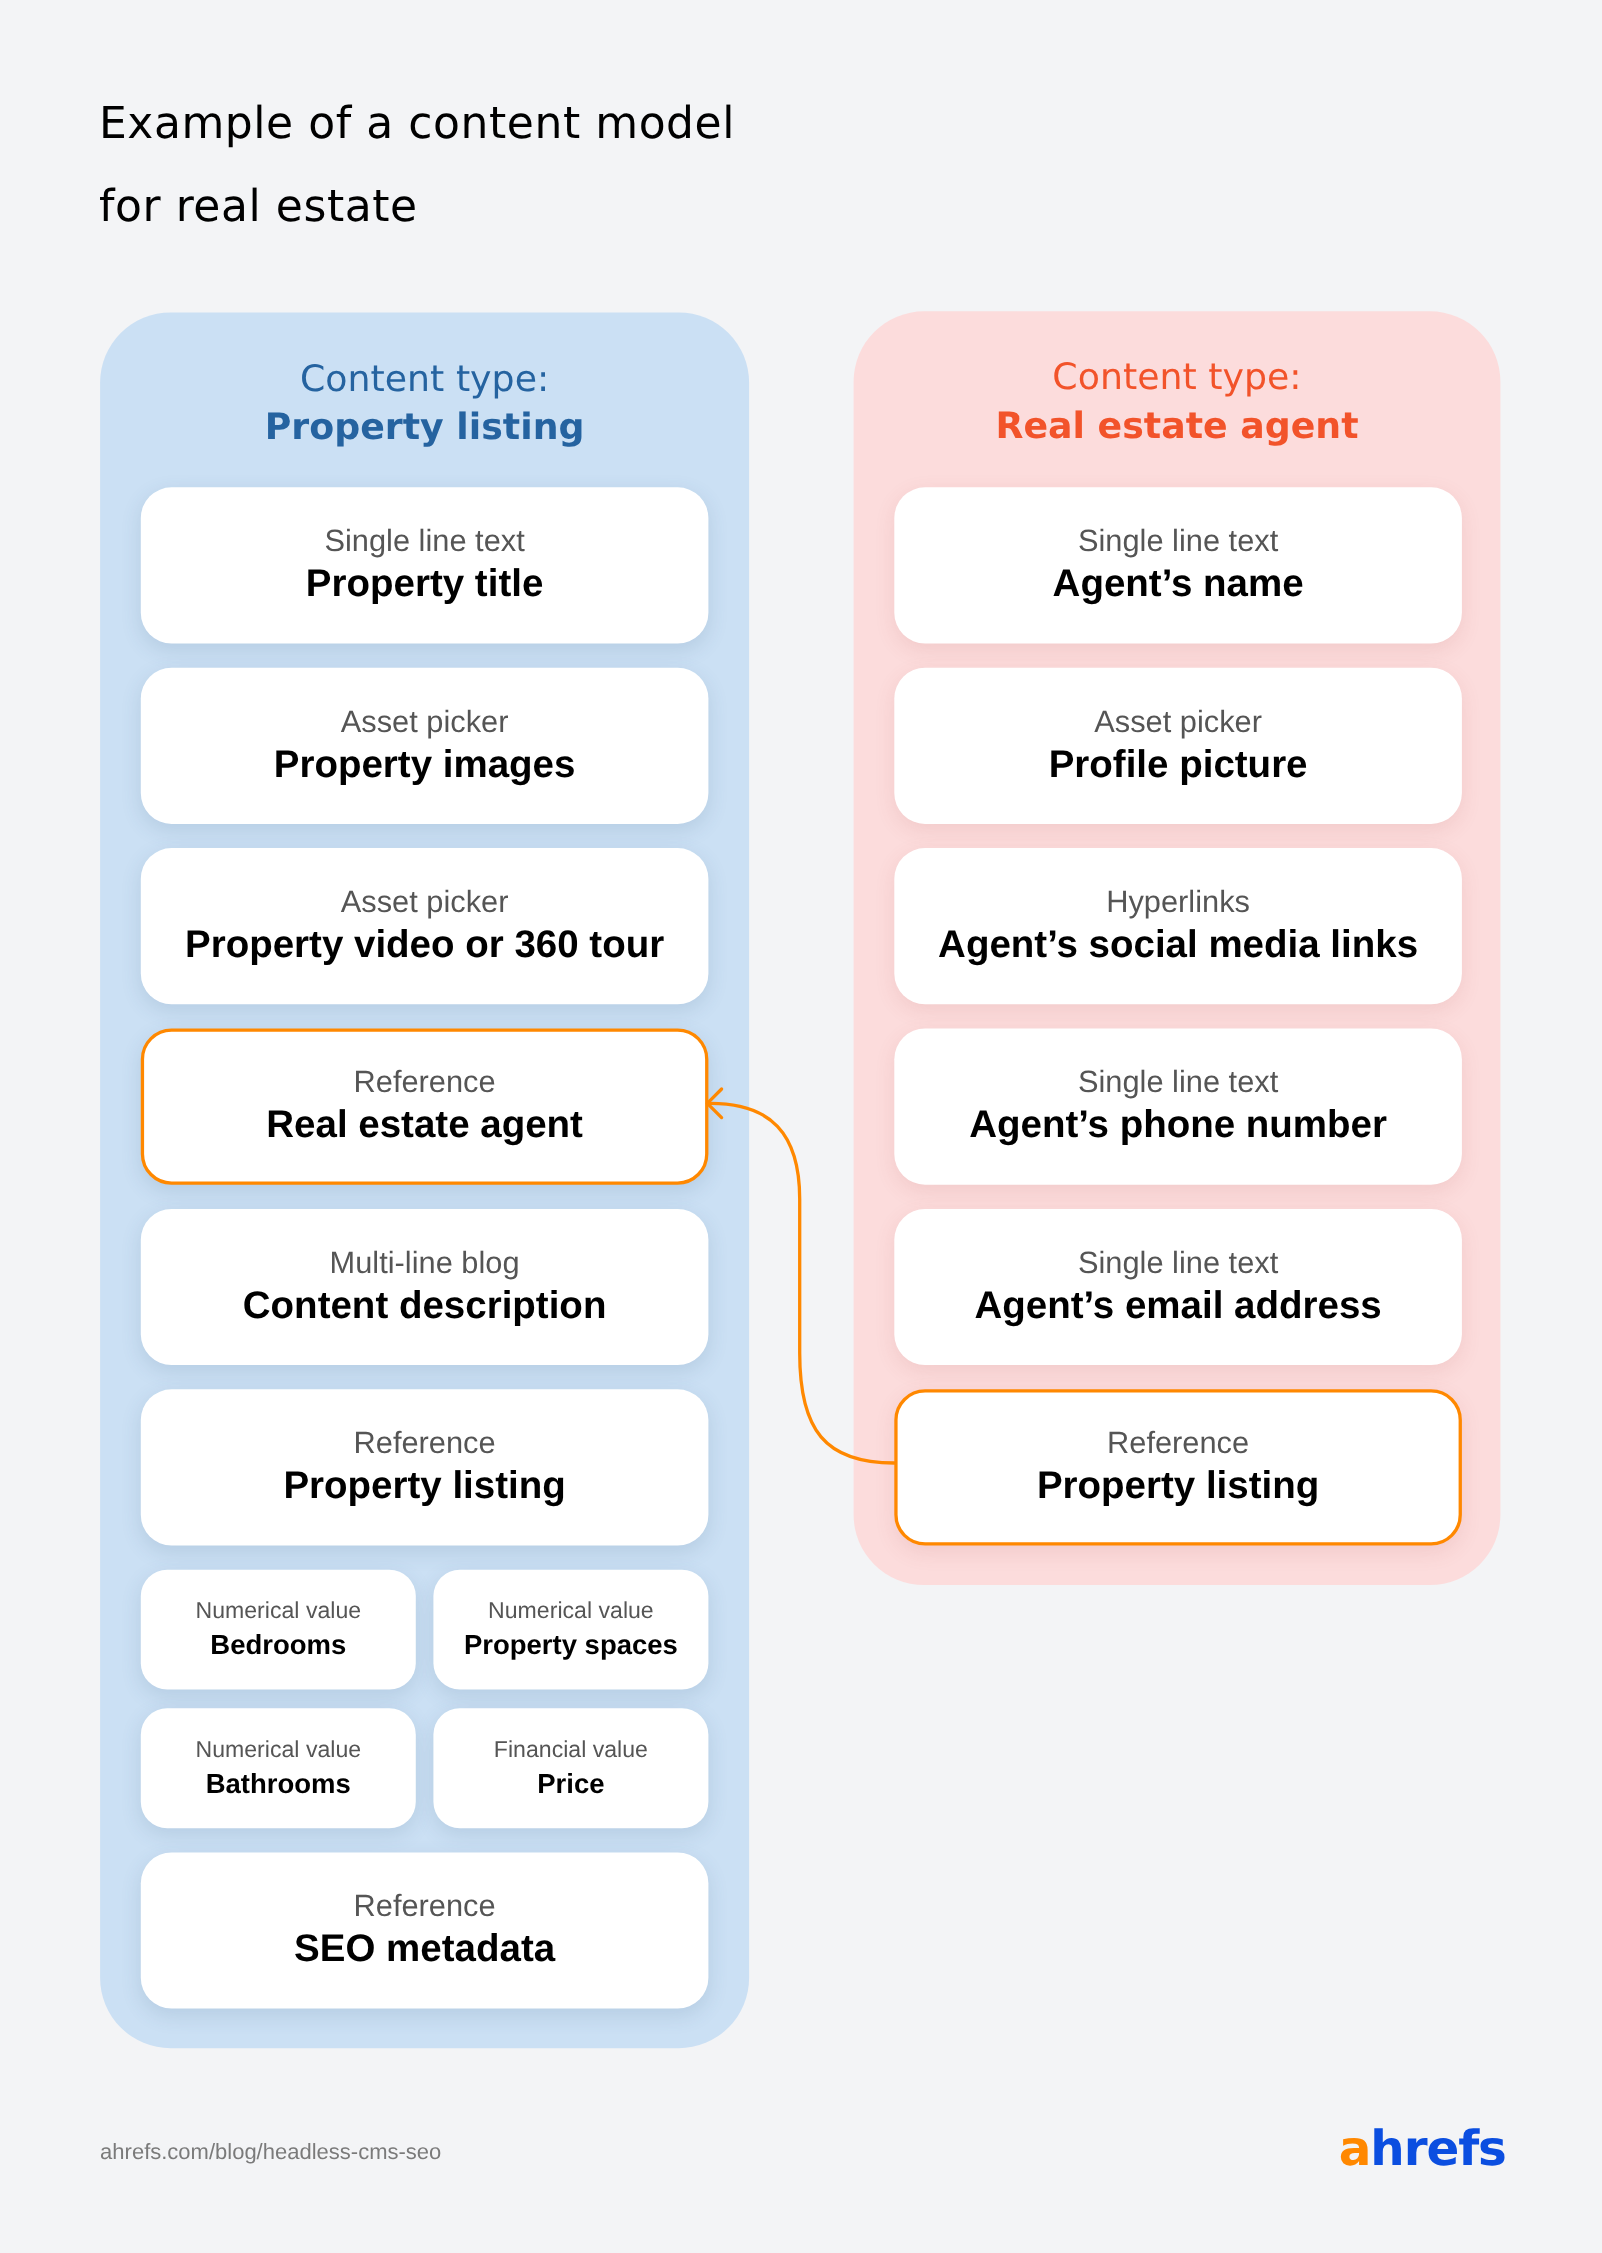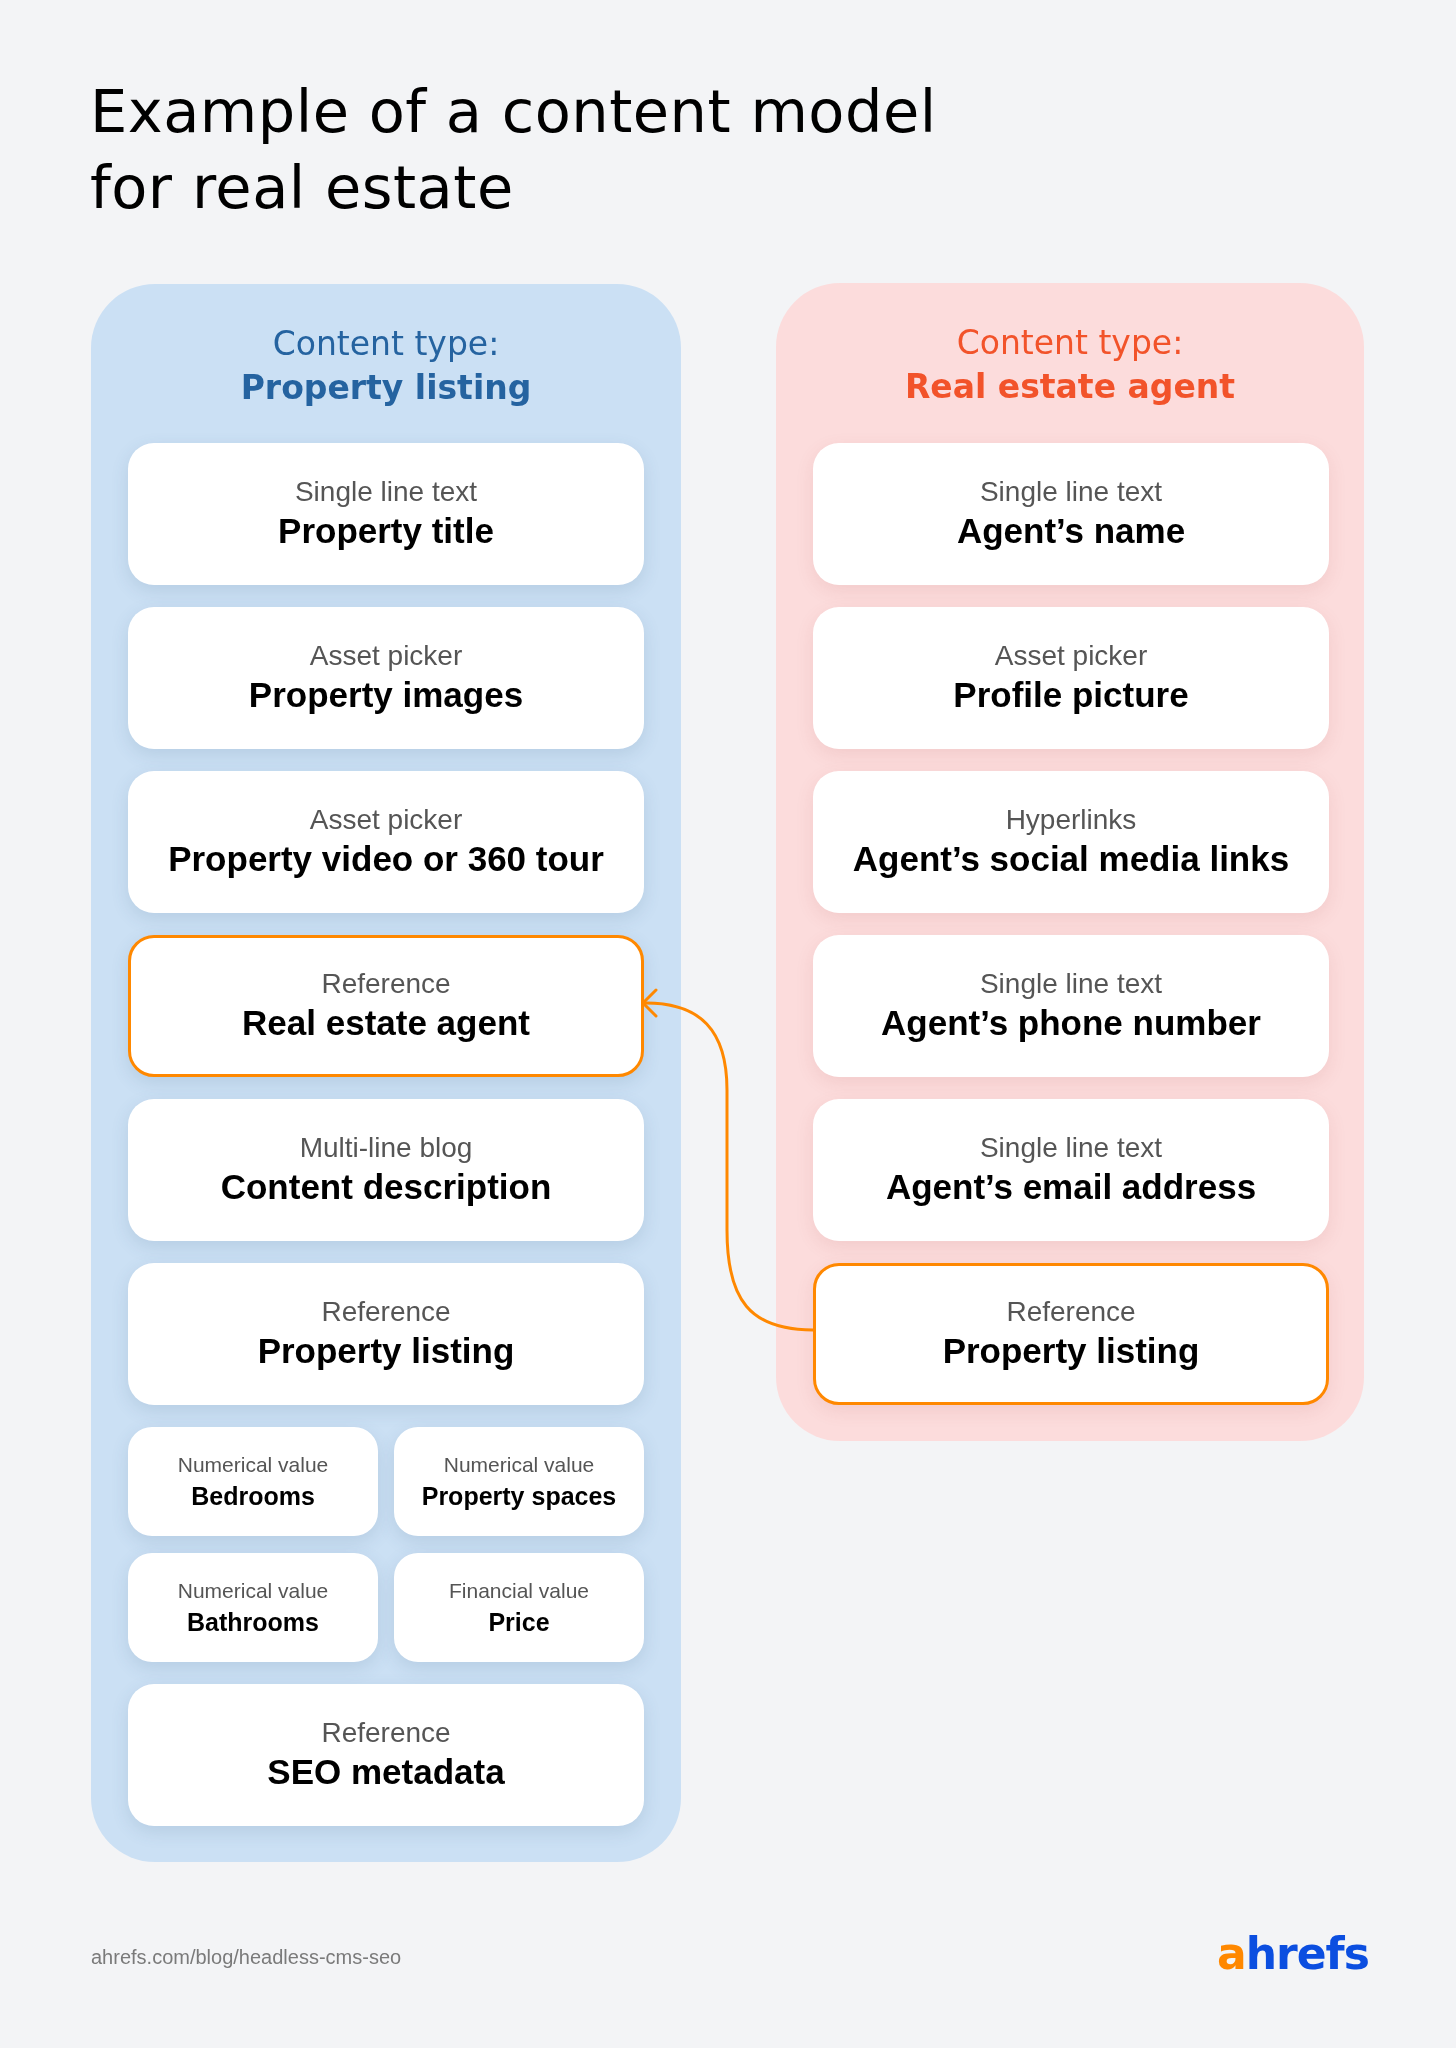--- a/index.html
+++ b/index.html
@@ -4,21 +4,21 @@
 <style>
   html, body { margin: 0; padding: 0; }
   body {
     width: 1456px; height: 2048px; position: relative; overflow: hidden;
     background: #f3f4f6;
     font-family: "DejaVu Sans", sans-serif;
   }
   .title {
     position: absolute; left: 90px; top: 74px;
     font-family: "DejaVu Sans", sans-serif;
-    font-size: 59px; line-height: 76px; color: #000; font-weight: 400;
+    font-size: 40px; line-height: 76px; color: #000; font-weight: 400;
     letter-spacing: 0.5px;
   }
   .title div { white-space: nowrap; }
   .panel {
     position: absolute; border-radius: 64px;
   }
   .panel.blue { left: 91px; top: 284px; width: 590px; height: 1578px; background: #cbe0f4; }
   .panel.pink { left: 776px; top: 283px; width: 588px; height: 1158px; background: #fcdcdc; }
   .panel-head {
     position: absolute; left: 0; right: 0; top: 38px; text-align: center;
@@ -29,21 +29,21 @@
   .blue .panel-head { color: #2563a0; }
   .pink .panel-head { color: #f2532a; }
 
   .card {
     position: absolute; background: #fff; border-radius: 28px;
     box-shadow: 0 6px 18px rgba(60, 90, 130, 0.14);
     text-align: center; box-sizing: border-box;
     display: flex; flex-direction: column; justify-content: center; align-items: center;
   }
   .pink .card { box-shadow: 0 6px 18px rgba(170, 80, 80, 0.12); }
-  .card.big { width: 516px; height: 142px; border-radius: 26px; }
+  .card.big { width: 516px; height: 142px; }
   .card.small { width: 250px; height: 109px; border-radius: 24px; }
   .card.ref { border: 3px solid #ff8800; }
   .card .lbl {
     font-family: "Liberation Sans", sans-serif;
     color: #555; font-size: 28px; line-height: 34px; white-space: nowrap;
   }
   .card .val {
     font-family: "Liberation Sans", sans-serif;
     color: #000; font-size: 35px; line-height: 44px; font-weight: 700; white-space: nowrap;
   }

